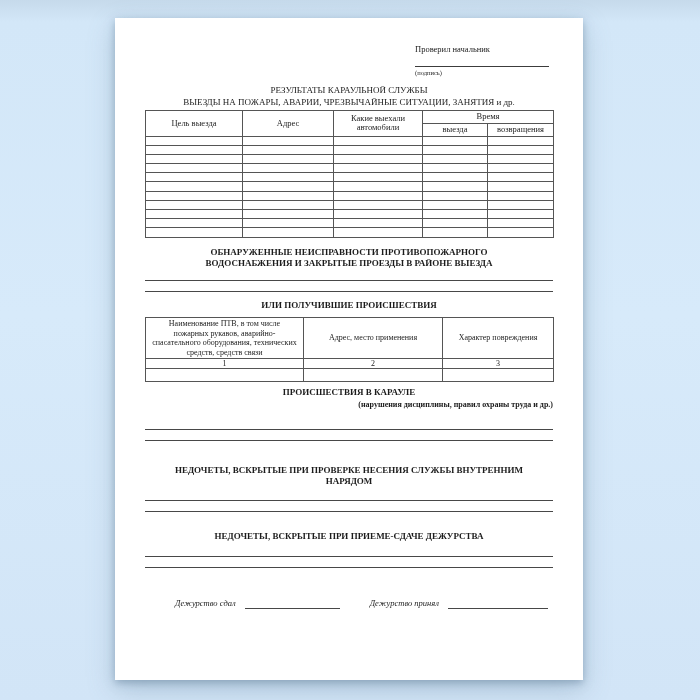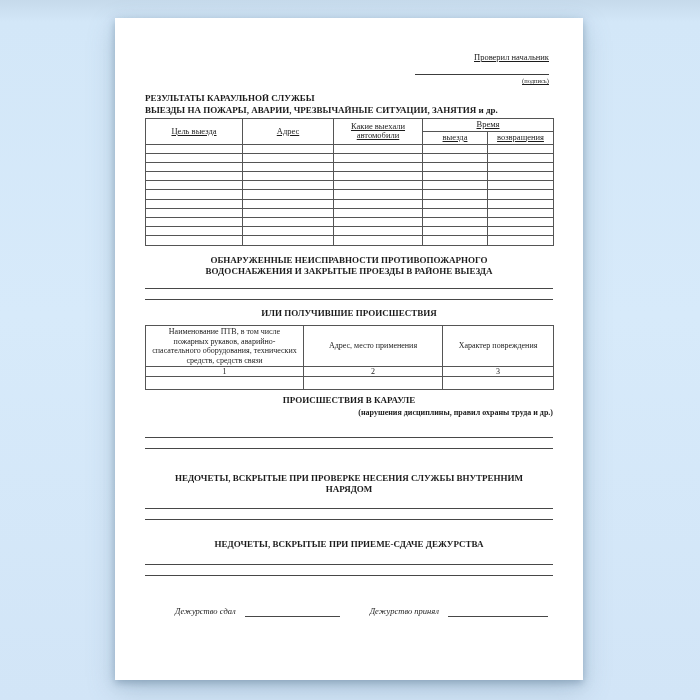--- a/index.html
+++ b/index.html
@@ -11,36 +11,36 @@
     position:relative;
   }
   .paper{
     position:absolute;left:115px;top:18px;width:468px;height:662px;
     background:#ffffff;
     box-shadow:0 3px 8px rgba(96,125,152,.5),0 10px 26px rgba(96,125,152,.3);
   }
   .content{padding:0 30px;}
 
   
-  .checked-block{width:134px;margin:34px 4px 0 auto;text-align:right;text-decoration:underline;}
+  .checked-block{width:134px;margin:26px 4px 0 auto;text-align:left;}
   .checked-label{font-size:8.5px;line-height:11px;}
   .sig-line{margin-top:11px;border-bottom:1px solid #3c3c3c;height:0;}
   .sig-caption{font-size:6.5px;line-height:9px;margin-top:1px;color:#2a2a2a;}
 
   
-  .h-main{font-size:9px;font-weight:bold;line-height:12px;}
+  .h-main{font-size:9px;font-weight:normal;text-align:center;line-height:12px;}
   .h-sect{font-size:9px;font-weight:bold;text-align:center;line-height:11.5px;}
   .h-sub{font-size:8px;font-weight:bold;text-align:right;line-height:11px;}
 
   
   .rule{height:10px;border-bottom:1px solid #474747;}
 
   
   table{border-collapse:collapse;table-layout:fixed;width:408px;}
-  .t1{margin-top:2px;border:1.5px solid #3d3d3d;text-decoration:underline;}
+  .t1{margin-top:2px;border:1.5px solid #3d3d3d;}
   .t1 th{border:1px solid #555;font-weight:normal;font-size:8.5px;line-height:9.5px;padding:1px 2px;text-align:center;vertical-align:middle;}
   .t1 td{border:1px solid #555;height:8.2px;padding:0;}
   .t1 .hrow1 th{height:10px;}
   .t2{margin-top:6px;border:1.5px solid #3d3d3d;}
   .t2 th{border:1px solid #555;font-weight:normal;font-size:8px;line-height:9.5px;padding:1px 5px;text-align:center;vertical-align:middle;}
   .t2 .num td{border:1px solid #555;font-size:8px;line-height:9px;height:9px;text-align:center;padding:0;}
   .t2 .blank td{border:1px solid #555;height:12px;padding:0;}
 
   
   .footer{display:flex;align-items:flex-end;margin-top:30px;padding-left:30px;font-size:8.5px;line-height:11px;font-style:italic;}

